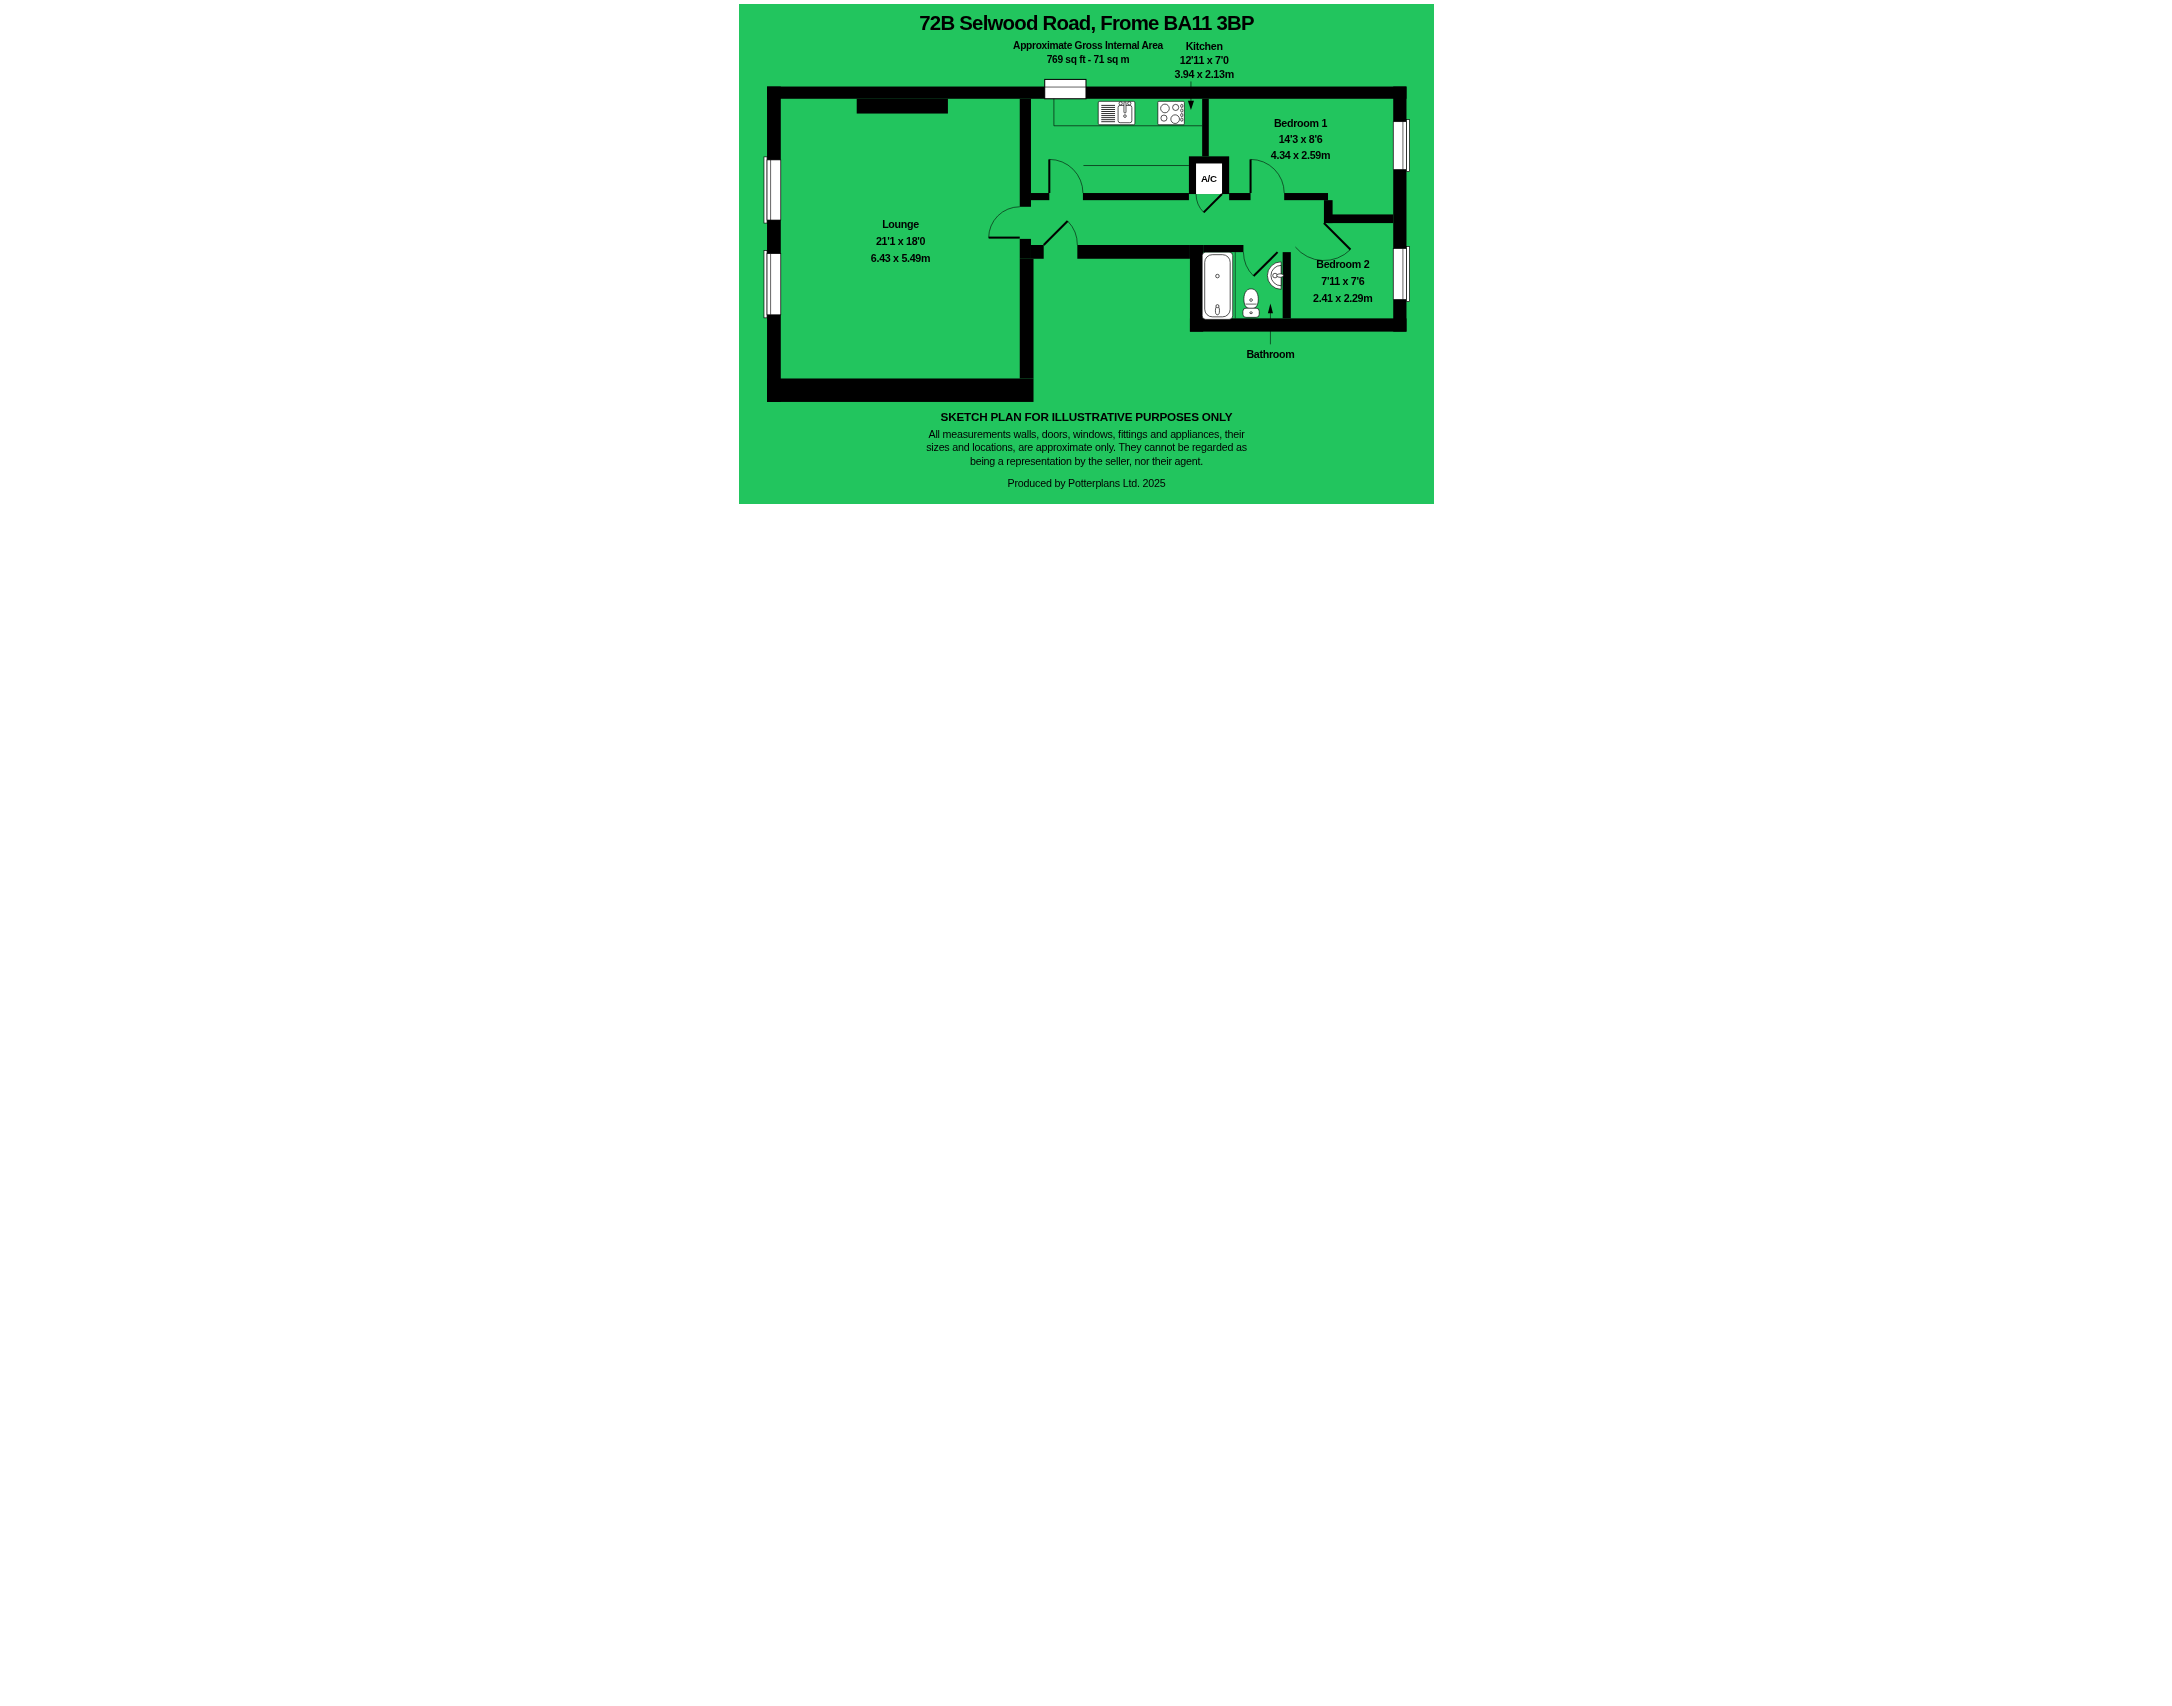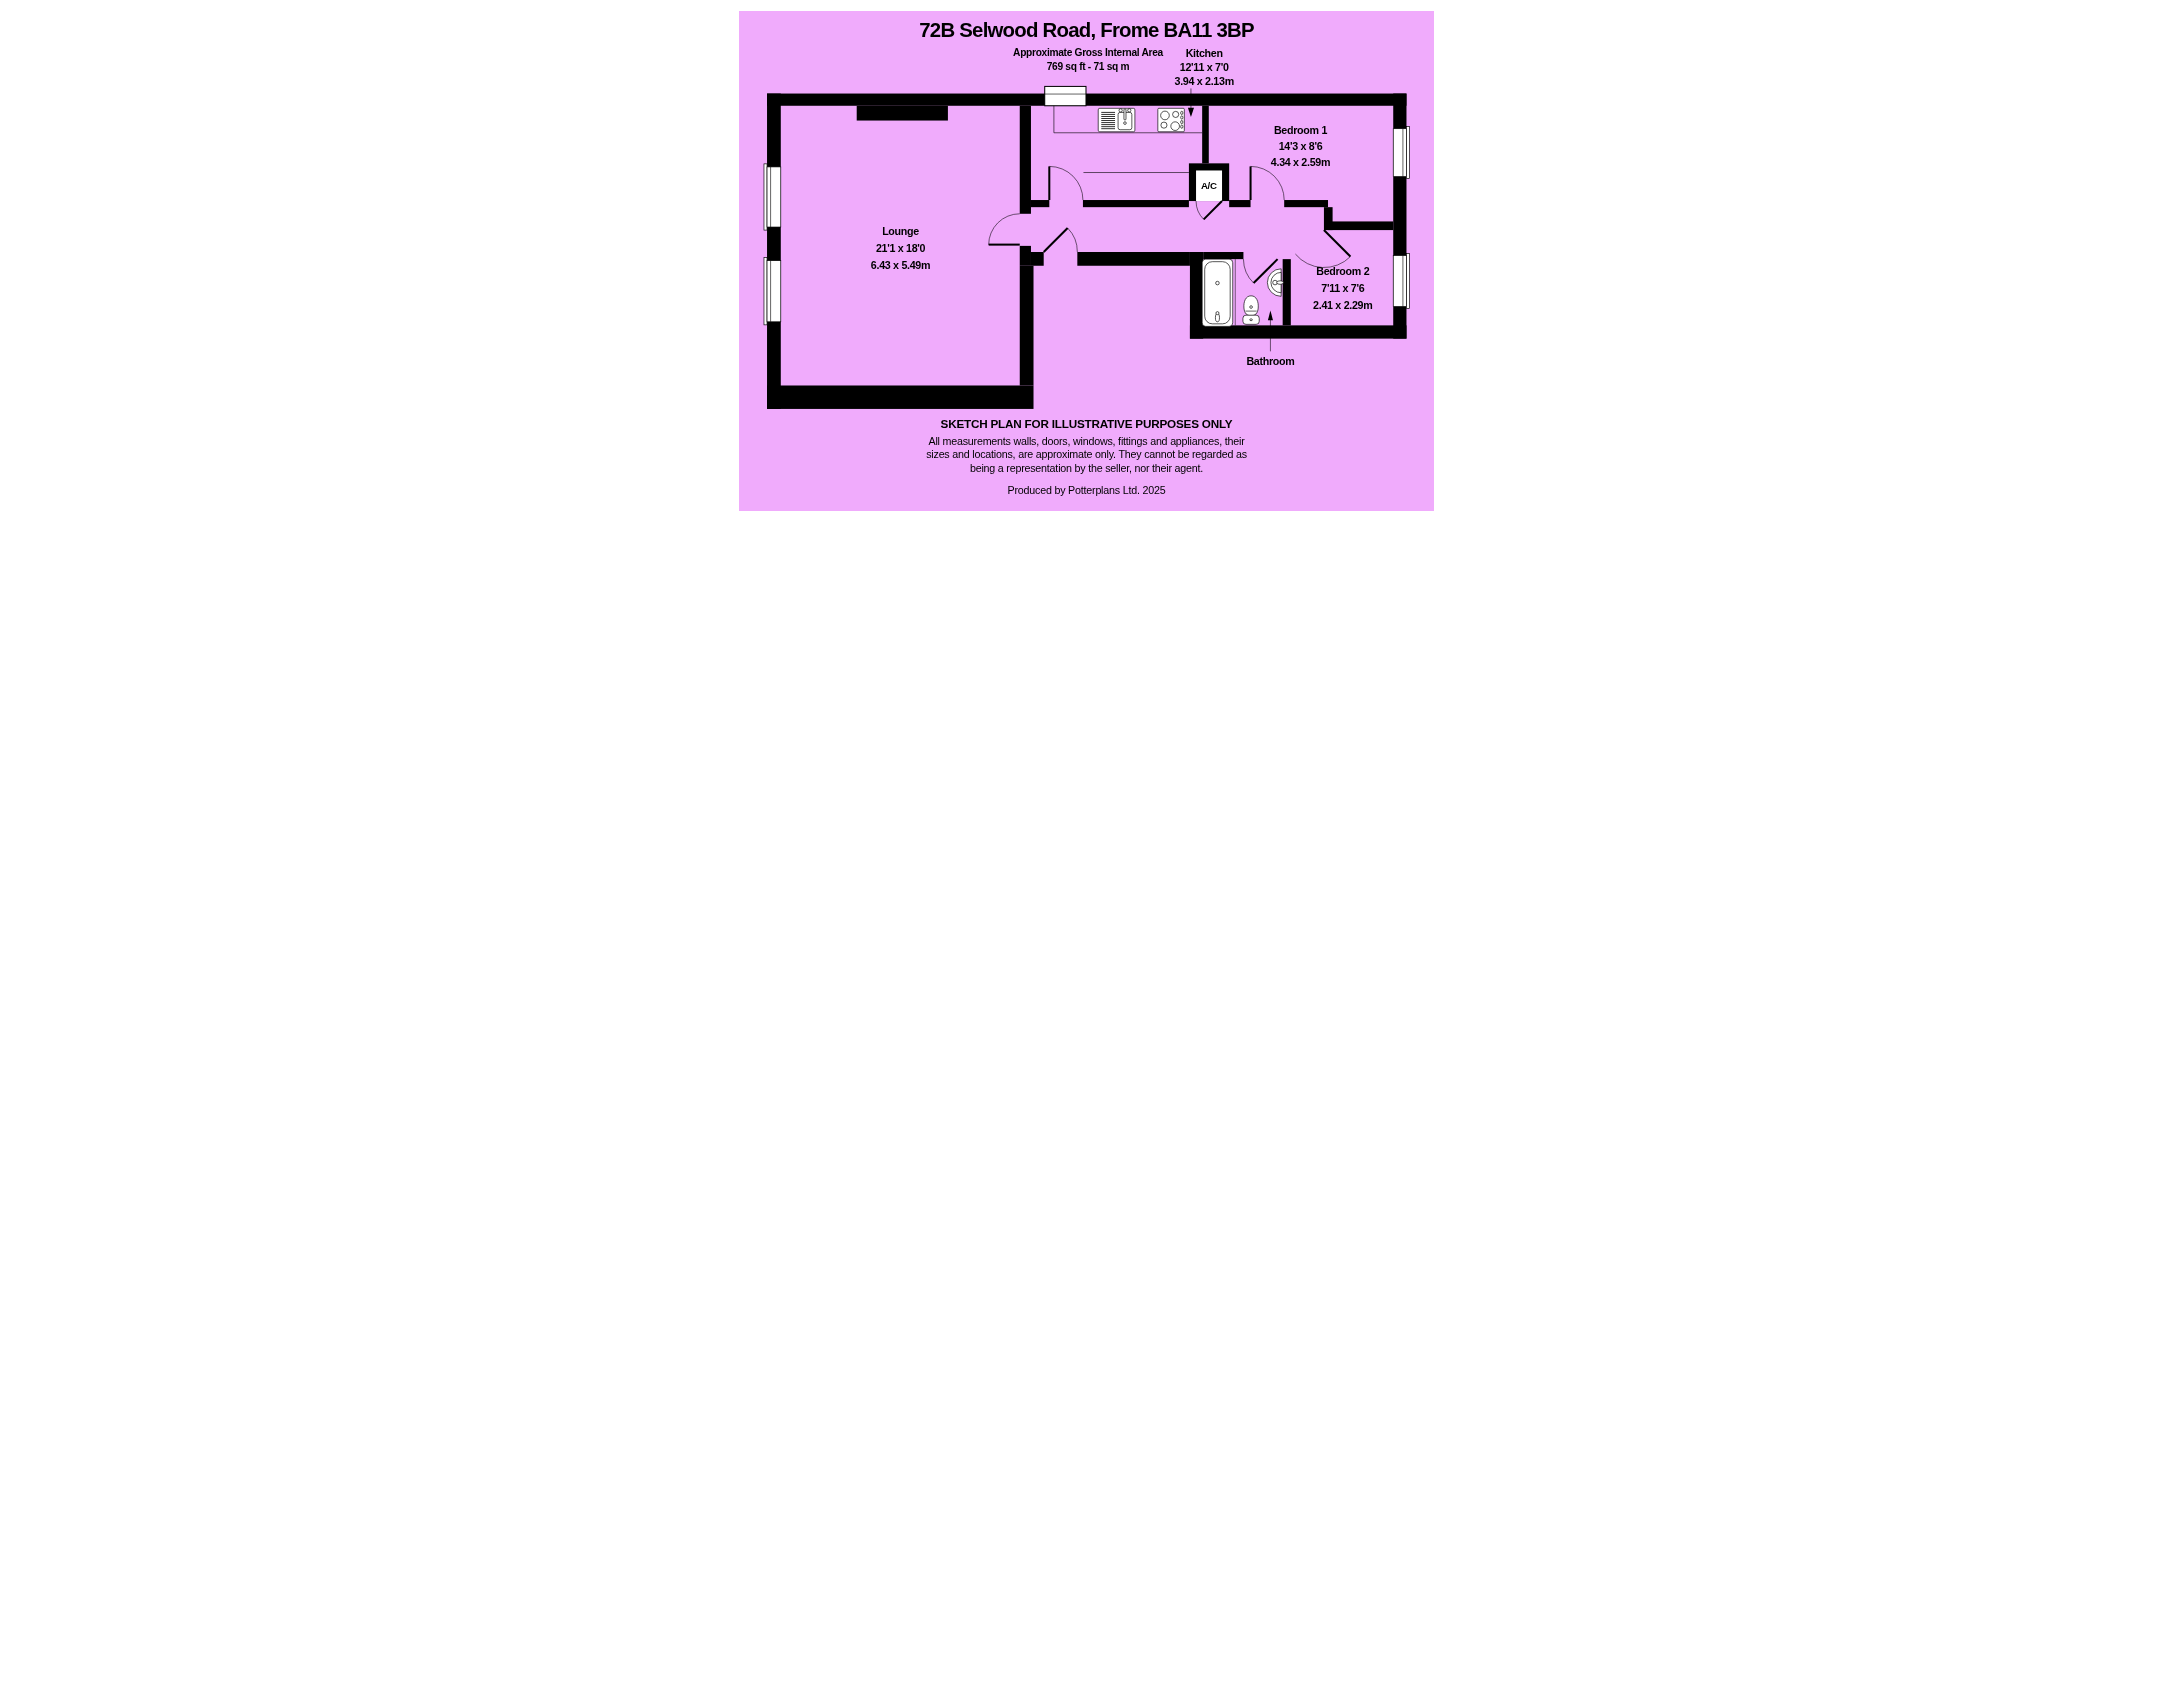--- a/index.html
+++ b/index.html
@@ -1,16 +1,16 @@
 <!DOCTYPE html>
 <html style="font-size:7px"><head>
 <meta charset="utf-8">
 <style>
   html,body{margin:0;padding:0;background:#ffffff;}
-  .page{width:100%;max-width:695px;margin:11px auto;background:#f0abfc;}
+  .page{width:100%;max-width:695px;margin:4px auto;background:#22c55e;}
   svg{display:block;width:100%;height:auto;}
   .t-title{font:bold 40px "Liberation Sans",sans-serif;letter-spacing:-1.5px;fill:#000;}
   .t-sub{font:bold 20px "Liberation Sans",sans-serif;letter-spacing:-0.6px;fill:#000;}
   .t-room{font:bold 21px "Liberation Sans",sans-serif;letter-spacing:-0.6px;fill:#000;}
   .t-small{font:bold 19px "Liberation Sans",sans-serif;letter-spacing:-0.6px;fill:#000;}
   .t-sketch{font:bold 23px "Liberation Sans",sans-serif;letter-spacing:-0.4px;fill:#000;}
   .t-disc{font:21px "Liberation Sans",sans-serif;letter-spacing:-0.4px;fill:#000;}
   .wall{fill:#000;stroke:none;}
   .fix{fill:#fff;stroke:#000;stroke-width:1.3;}
   .thin{stroke:#000;stroke-width:1.2;fill:none;}

